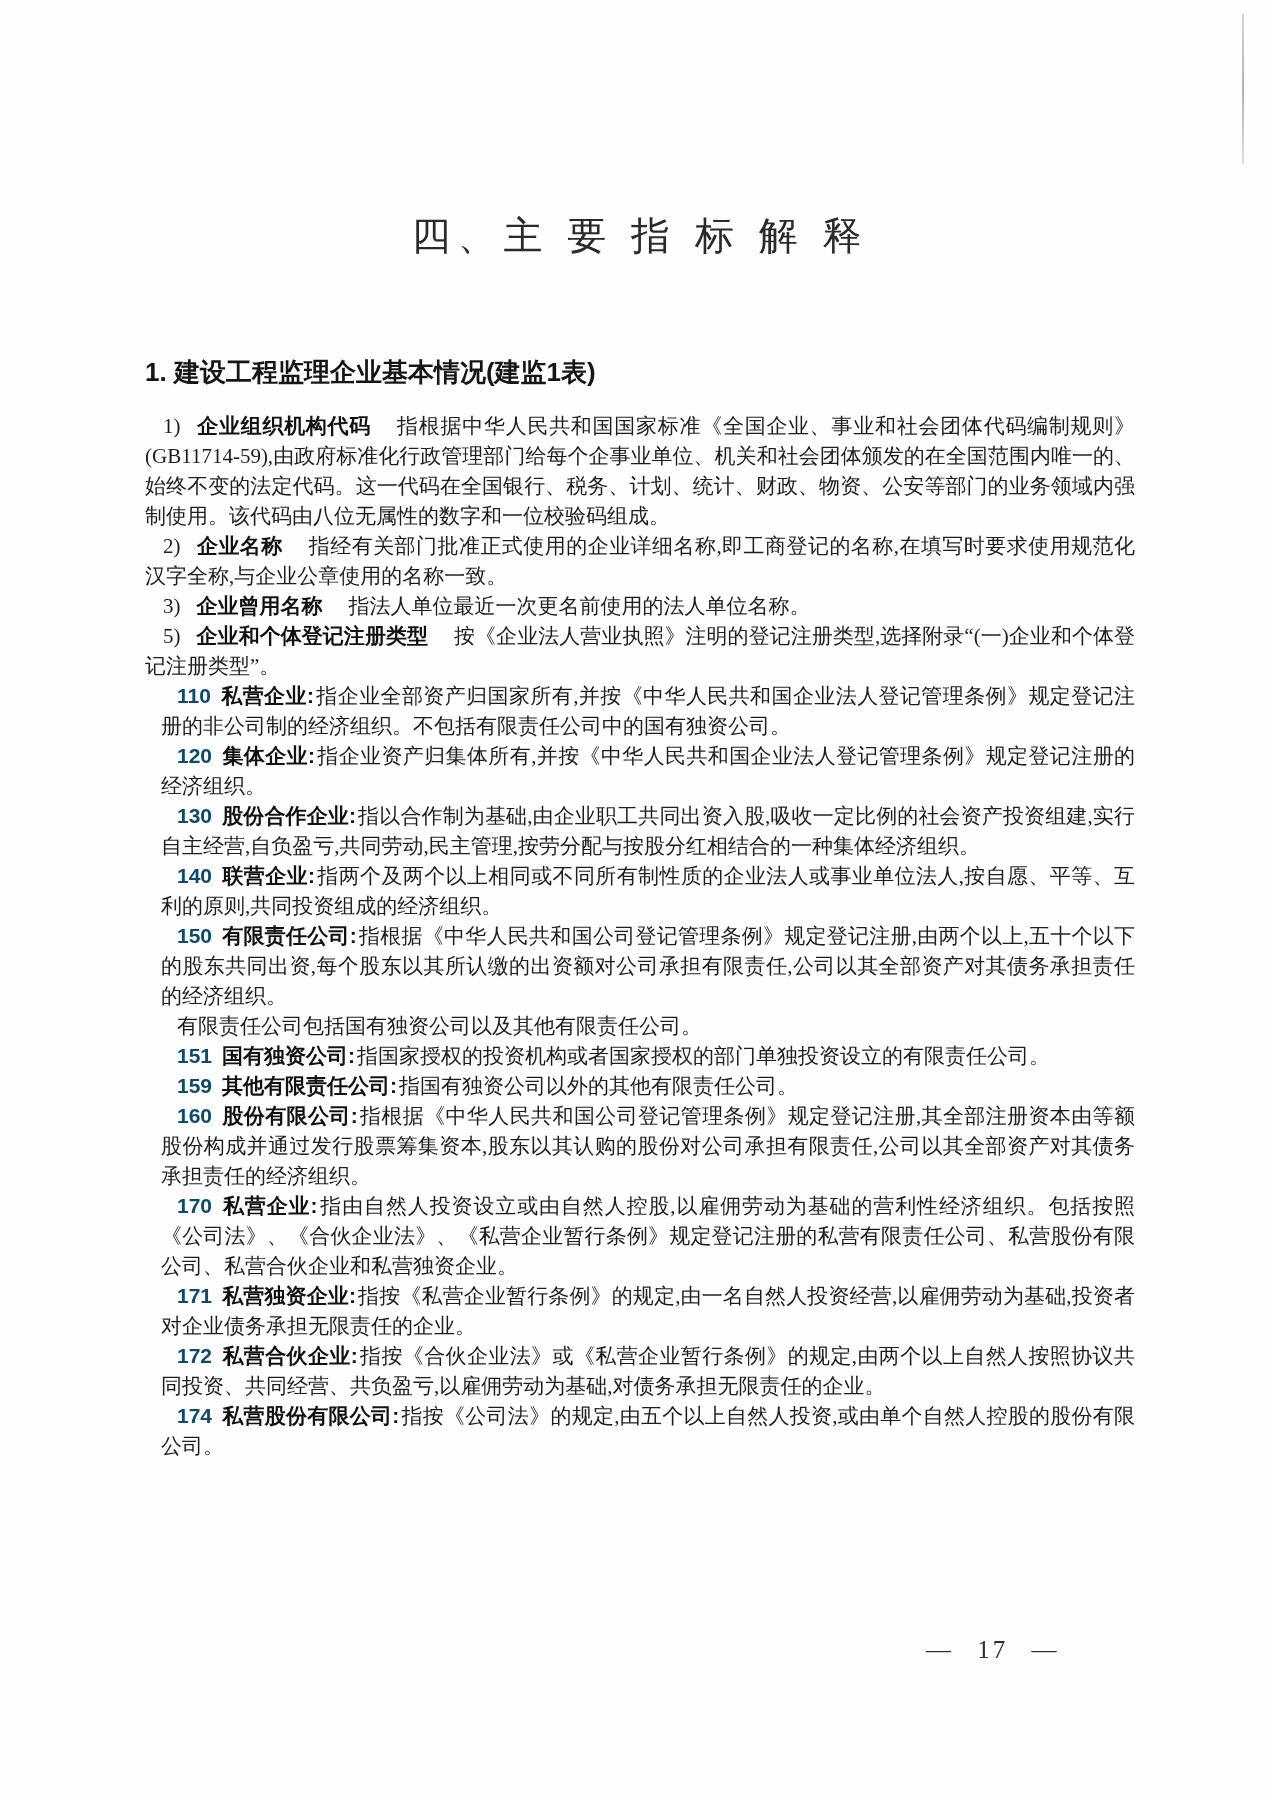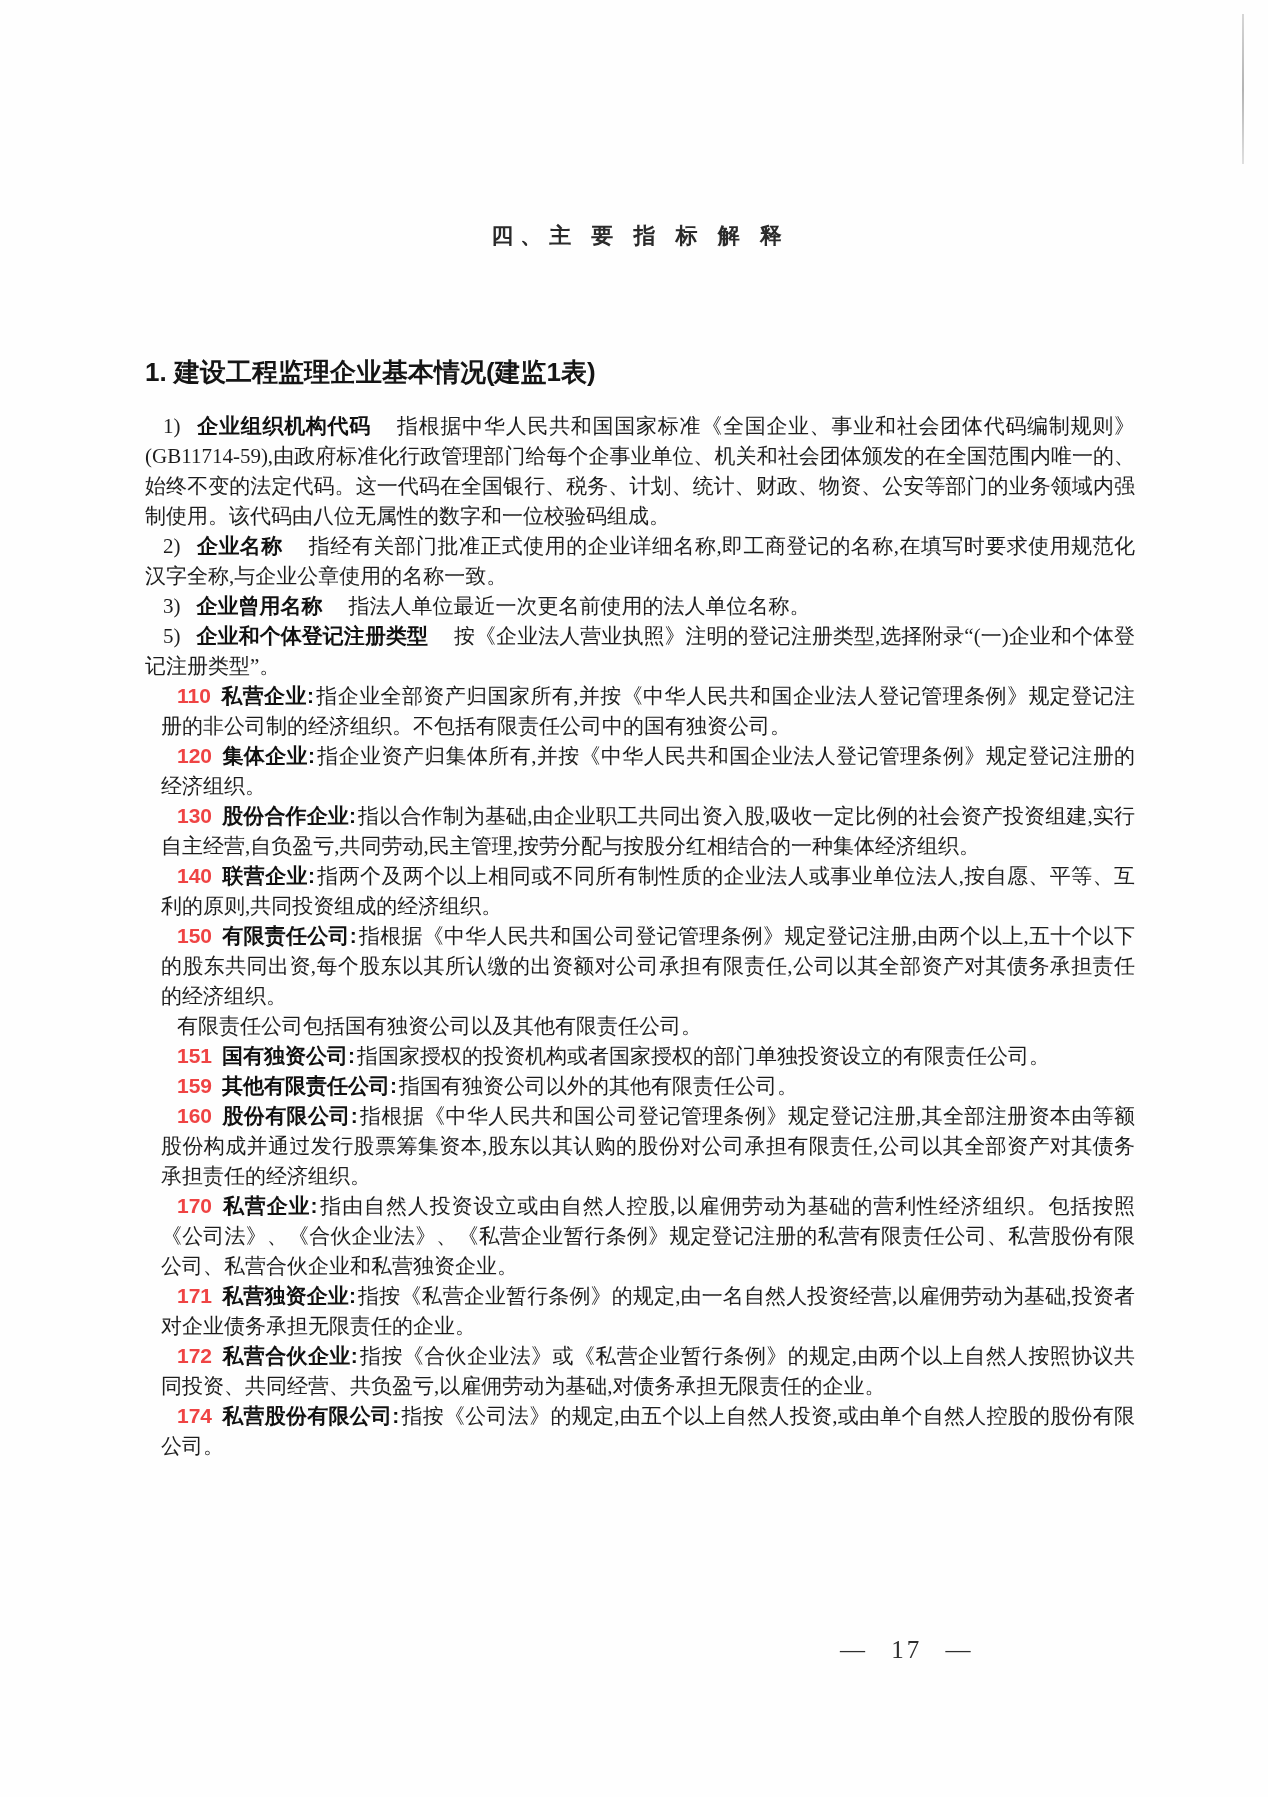--- a/index.html
+++ b/index.html
@@ -32,22 +32,22 @@
       left: 145px;
       top: 0;
       width: 990px;
     }
     .doc-title {
       margin-top: 218px;
       height: 36px;
       line-height: 36px;
       text-align: center;
       font-family: "Liberation Sans", sans-serif;
-      font-weight: 700;
-      font-size: 22px;
+      font-weight: 400;
+      font-size: 39px;
       letter-spacing: 7px;
       color: #2a2a2a;
       white-space: nowrap;
     }
     .section-heading {
       margin-top: 100px;
       height: 36px;
       line-height: 36px;
       font-family: "Liberation Sans", sans-serif;
       font-weight: 700;
@@ -75,33 +75,33 @@
       display: inline;
       font-family: "Liberation Sans", sans-serif;
       font-weight: 700;
       color: #111;
       margin-right: 26px;
     }
     .code-num {
       display: inline;
       font-family: "Liberation Sans", sans-serif;
       font-weight: 700;
-      color: #ef4444;
+      color: #0c4a6e;
       margin-right: 10px;
     }
     .code-label {
       display: inline;
       font-family: "Liberation Sans", sans-serif;
       font-weight: 700;
       color: #111;
       margin-right: 2px;
     }
     .page-number {
       position: absolute;
-      left: 840px;
+      left: 926px;
       top: 1636px;
       font-size: 25px;
       color: #2e2e2e;
       letter-spacing: 3px;
       word-spacing: 14px;
       white-space: nowrap;
     }
   </style>
 </head>
 <body>

